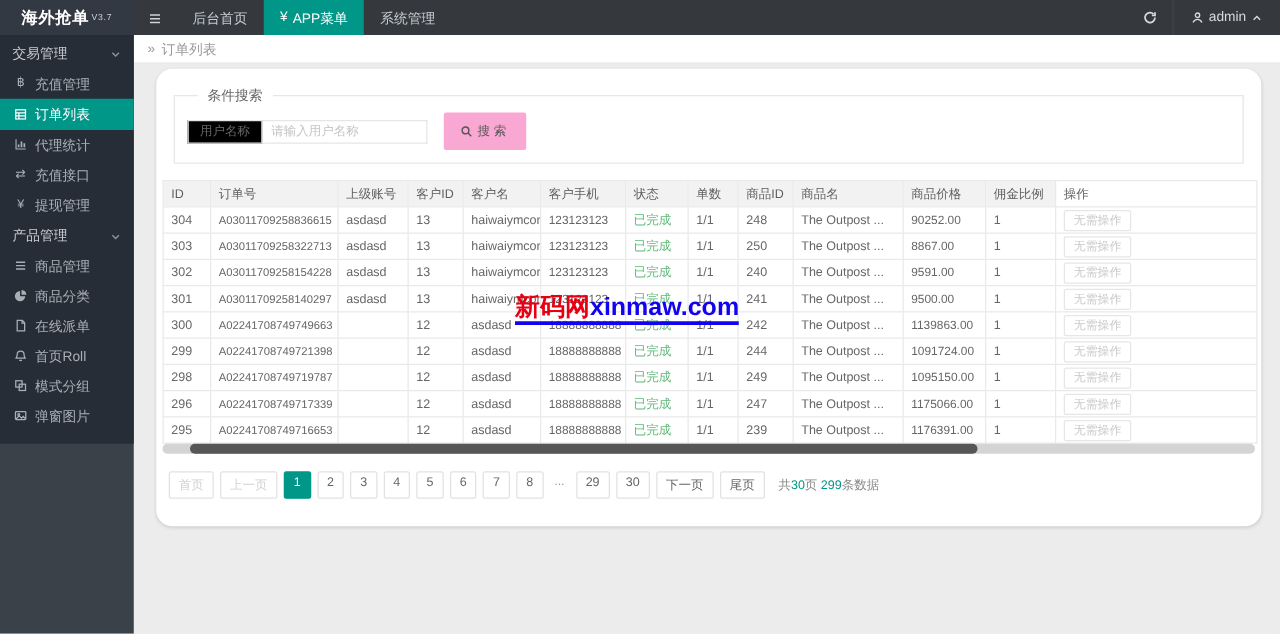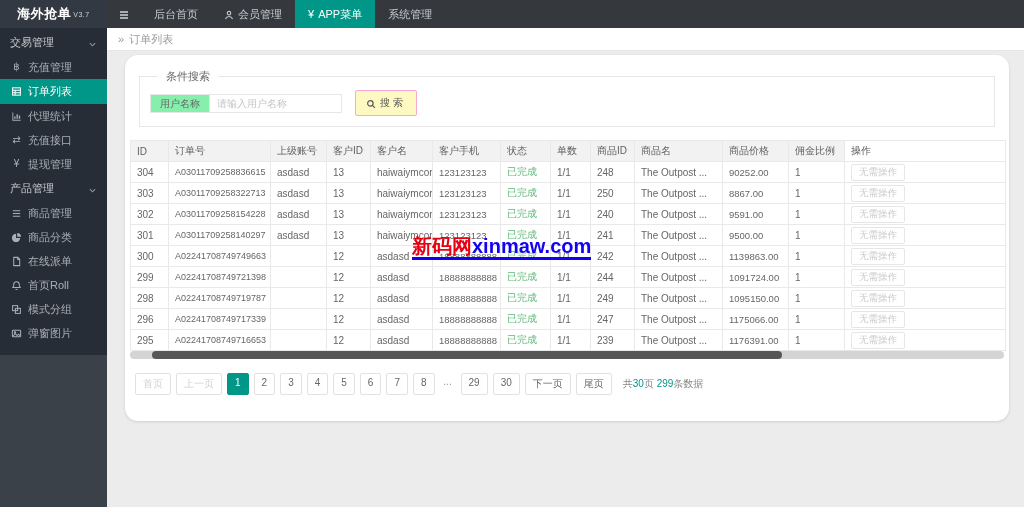--- a/index.html
+++ b/index.html
@@ -32,24 +32,24 @@
 
   
   .main { position:absolute; left:107px; top:28px; right:0; bottom:0; background:#ececec; }
   .crumb-bar { height:23px; background:#fff; border-bottom:1px solid #e6e6e6; display:flex; align-items:center; padding-left:11px; color:#999; font-size:11px; gap:5px; }
   .card { position:absolute; left:18px; top:27px; width:884px; height:366px; background:#fff; box-shadow:0 1px 3px rgba(0,0,0,.12);border-radius:13px; }
 
   
   fieldset.search { margin:14px 14px 0; border:1px solid #e6e6e6; padding:6px 10px 10px; }
   fieldset.search legend { font-size:11px; color:#666; padding:0 8px; margin-left:8px; }
   .search-row { display:flex; align-items:center; }
-  .field-label { height:19px; line-height:17px; padding:0 9px; border:1px solid #e6e6e6; color:#666; font-size:10px; background:#86efac; }
+  .field-label { height:19px; line-height:17px; padding:0 9px; border:1px solid #e6e6e6; color:#666; font-size:10px; background:#000000; }
   .search-input { height:19px; width:132px; border:1px solid #e6e6e6; border-left:none; padding:0 7px; font-size:10px; color:#333; outline:none; }
   .search-input::placeholder { color:#c4c4c4; }
-  .search-btn { margin-left:13px; height:19px; padding:12px 10px; border:1px solid #f9a8d4; background:#fef9c3; color:#555; font-size:10px; border-radius:2px; display:inline-flex; align-items:center; gap:4px; letter-spacing:3px; cursor:pointer; }
+  .search-btn { margin-left:13px; height:19px; padding:12px 10px; border:3px solid #f9a8d4; background:#f9a8d4; color:#555; font-size:10px; border-radius:2px; display:inline-flex; align-items:center; gap:4px; letter-spacing:3px; cursor:pointer; }
 
   
   .tbl-wrap { margin:13px 5px 0; }
   table { border-collapse:collapse; table-layout:fixed; width:875px; }
   th,td { border:1px solid #e9e9e9; height:21px; padding:0 6px; font-size:10px; color:#666; text-align:left; white-space:nowrap; overflow:hidden; font-weight:normal; }
   th { background:#f2f2f2; color:#5f5f5f;margin-top:48px; }
   th:last-child { background:#fff; }
   td.c-order { font-size:9px; }
   td.c-num { font-size:9.5px; }
   .status { color:#5FB878; }
@@ -85,36 +85,47 @@
     <span data-icon="hamburger-icon"><svg width="12" height="12" viewBox="0 0 24 24" fill="none" stroke="currentColor" stroke-width="2.6">
           <path d="M4 6h16M4 12h16M4 18h16"></path>
         </svg></span>
   </div>
   <nav class="nav-menu">
 
   <div class="nav-item">
 
         <span>后台首页</span>
       </div>
-      <div class="nav-item">
-        <span class="glyph" data-icon="person-icon"><svg width="10" height="10" viewBox="0 0 24 24" fill="none" stroke="currentColor" stroke-width="2.6">
-            <circle cx="12" cy="7.5" r="4.2"></circle>
-            <path d="M3.5 21.5c1.6-4 4.6-6 8.5-6s6.9 2 8.5 6"></path>
-          </svg></span>
-        <span>会员管理</span>
-      </div>
       <div class="nav-item active">
         <span class="glyph" data-icon="yen-icon">¥</span>
         <span>APP菜单</span>
       </div>
       <div class="nav-item">
 
         <span>系统管理</span>
       </div>
     </nav>
+  <div class="nav-right">
+    <div class="nav-refresh">
+      <span data-icon="refresh-icon"><svg width="12" height="12" viewBox="0 0 24 24" fill="none" stroke="currentColor" stroke-width="2.8">
+            <path d="M20 12a8 8 0 1 1-2.3-5.6"></path>
+            <path d="M20 3.5v5h-5"></path>
+          </svg></span>
+    </div>
+    <div class="nav-user">
+      <span data-icon="person-icon"><svg width="10" height="10" viewBox="0 0 24 24" fill="none" stroke="currentColor" stroke-width="2.6">
+            <circle cx="12" cy="7.5" r="4.2"></circle>
+            <path d="M3.5 21.5c1.6-4 4.6-6 8.5-6s6.9 2 8.5 6"></path>
+          </svg></span>
+      <span>admin</span>
+      <span data-icon="chevron-up-icon"><svg width="9" height="9" viewBox="0 0 24 24" fill="none" stroke="currentColor" stroke-width="3">
+            <path d="M5 15.5l7-7 7 7"></path>
+          </svg></span>
+    </div>
+  </div>
 </header>
 
 <aside class="sidebar">
   <div class="side-menu">
 
   <div class="side-entry side-section">
 
         <span class="s-label">交易管理</span>
         <span class="s-caret" data-icon="chevron-down-icon"><svg width="9" height="9" viewBox="0 0 24 24" fill="none" stroke="currentColor" stroke-width="3">
             <path d="M5 8.5l7 7 7-7"></path>

